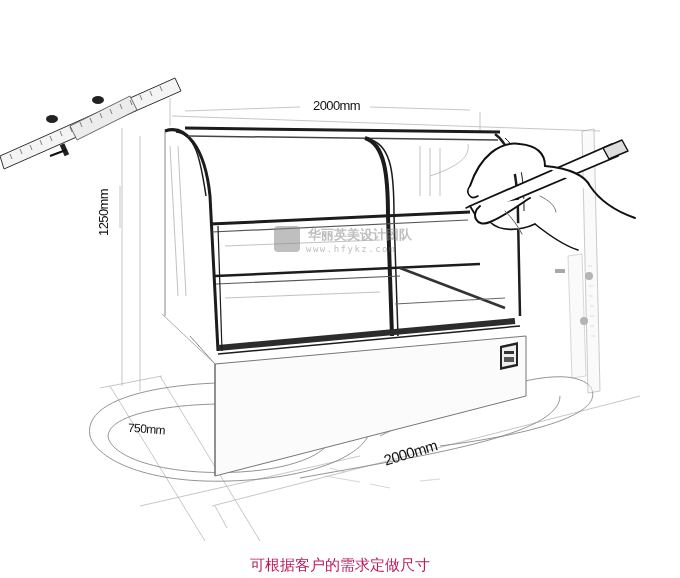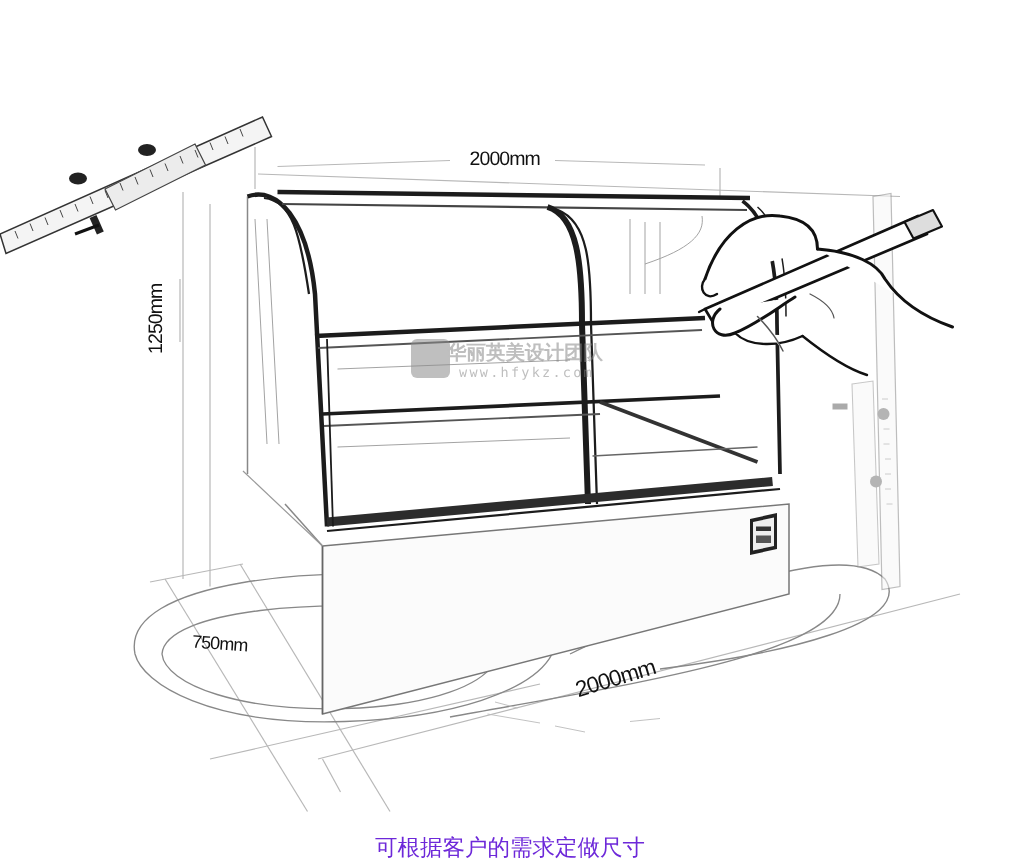--- a/index.html
+++ b/index.html
@@ -62,35 +62,35 @@
       position: absolute;
       left: 36px; top: 22px;
       font-family: "DejaVu Sans Mono", monospace;
       font-size: 9px;
       font-weight: normal;
       color: #8a8a8a;
       letter-spacing: 1.5px;
     }
     .wm-name {
       position: absolute;
-      left: 28px; top: 4px;
+      left: 38px; top: 4px;
       font-family: Liberation Serif, serif;
       font-size: 13px;
       font-weight: bold;
       color: #8a8a8a;
       letter-spacing: 0px;
     }
     .caption {
       position: absolute;
       left: 0; top: 520px;
       width: 680px;
       text-align: center;
       font-family: "DejaVu Sans", sans-serif;
       font-size: 15px;
-      color: #6d28d9;
+      color: #be185d;
       letter-spacing: 0px;
     }
   </style>
 </head>
 <body>
 
 <div class="stage">
   <svg width="680" height="578" viewBox="0 0 680 578">
 
     <g stroke="#b8b8b8" stroke-width="0.8" fill="none">

